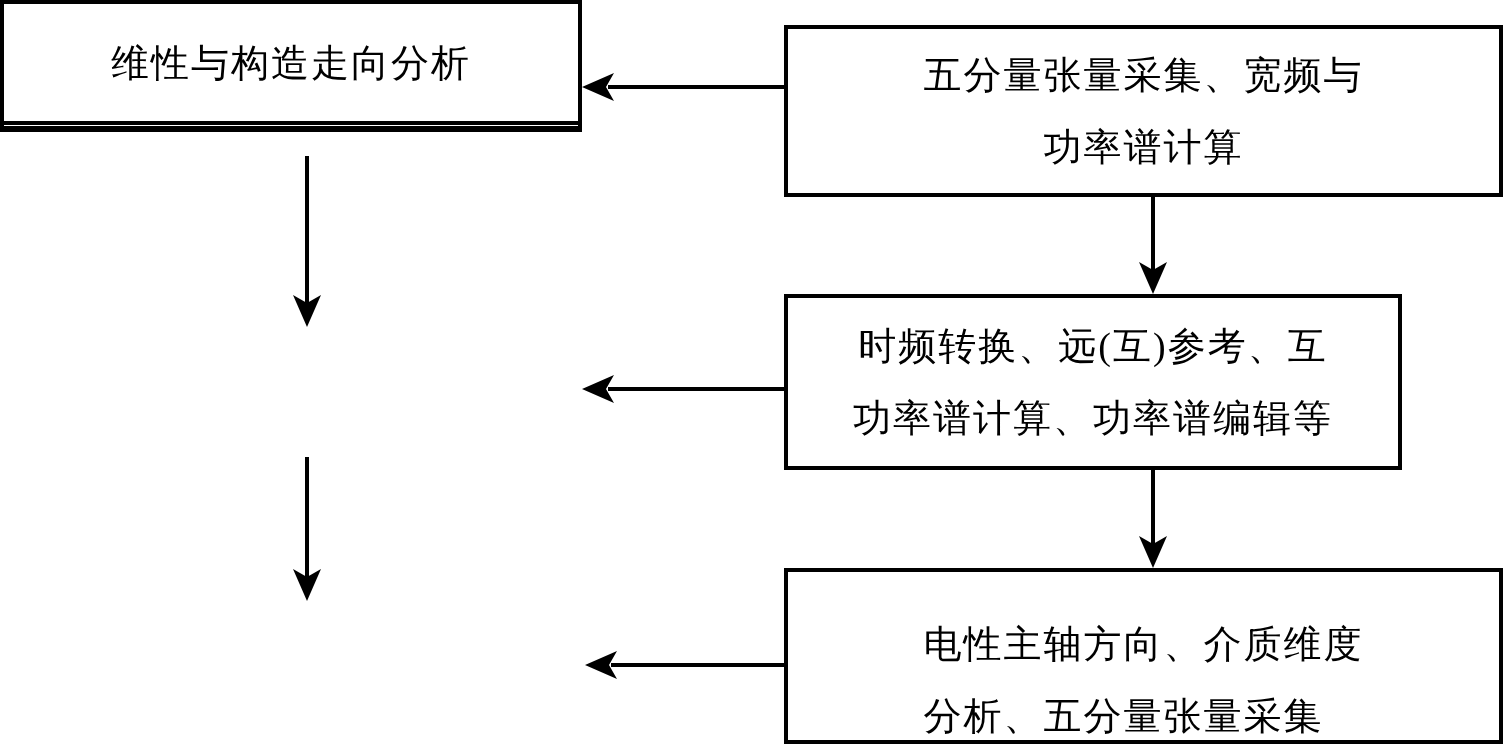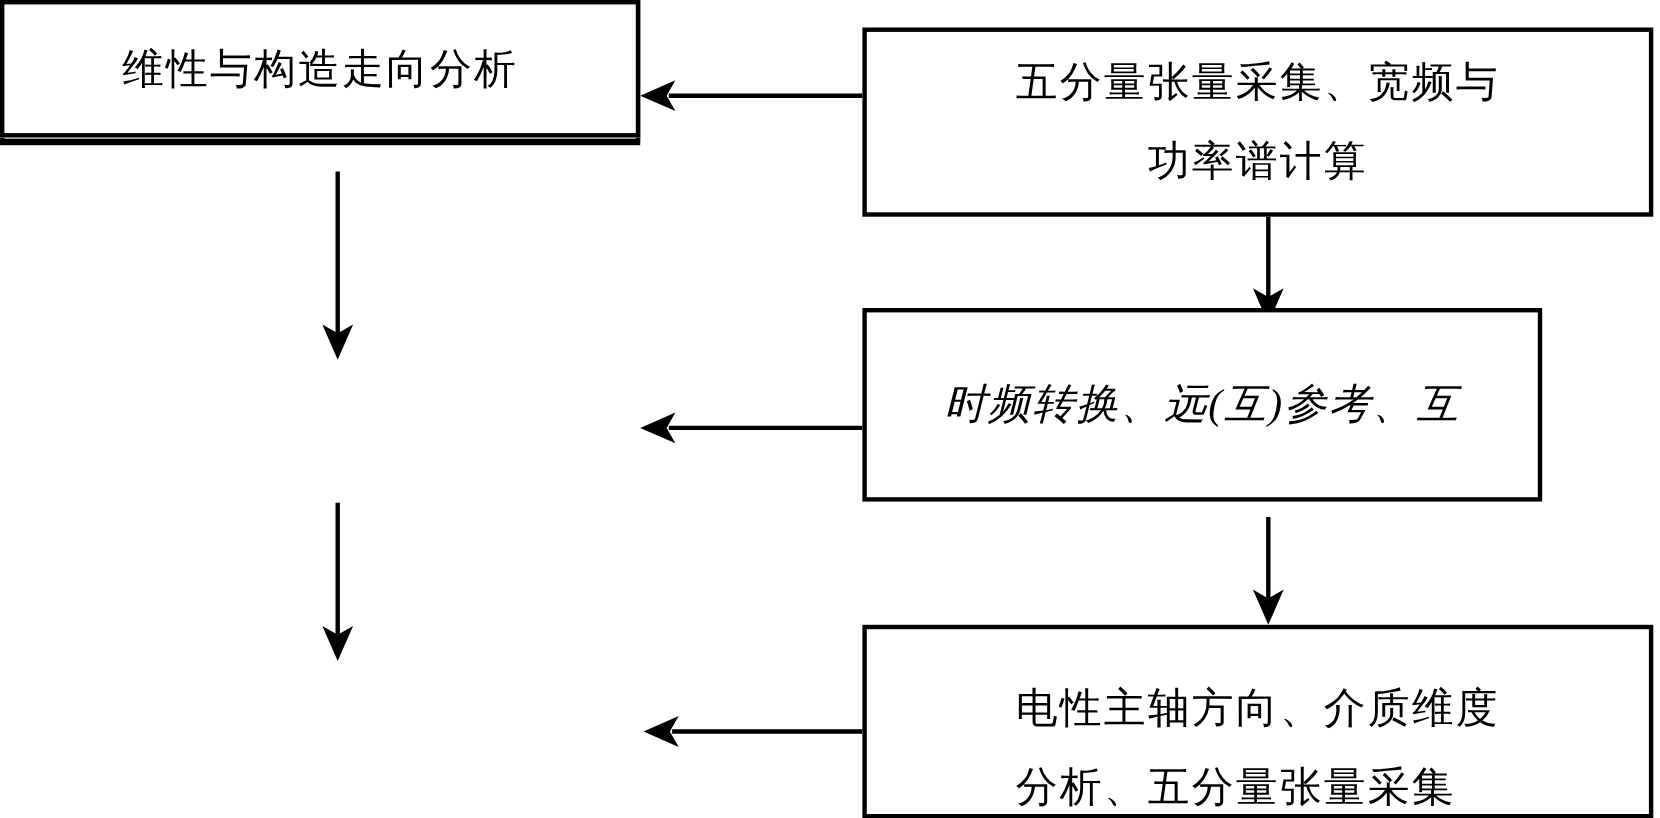--- a/index.html
+++ b/index.html
@@ -31,21 +31,21 @@
     white-space: nowrap;
   }
   .node .lines { display: inline-block; }
   .node .line { display: block; }
   
   .n-acq  { left: 0;   top: 24;  width: 582px; height: 132px; }
   .n-proc { left: 0;   top: 327; width: 582px; height: 130px; }
   .n-ana  { left: 0;   top: 601; width: 582px; height: 125px; }
   
   .n-acqm { left: 784px; top: 0;     width: 719px; height: 172px; margin-top: 25px; }
-  .n-prom { left: 784px; top: 280px; width: 618px; height: 176px; font-style: italic; }
+  .n-prom { left: 784px; top: 294px; width: 618px; height: 176px; }
   .n-anam { left: 784px; top: 568px; width: 719px; height: 176px; }
   .n-anam .lines { text-align: left; margin-top: 48px; }
   .arrow-layer {
     position: absolute;
     left: 0; top: 0;
     width: 1509px;
     height: 744px;
     pointer-events: none;
   }
   .arrow-layer line    { stroke: #000000; stroke-width: 4px; }
@@ -115,20 +115,21 @@
   <div class="node n-acqm">
     <span class="lines">
       <span class="line">五分量张量采集、宽频与</span>
       <span class="line">功率谱计算</span>
     </span>
   </div>
 
   <div class="node n-prom">
     <span class="lines">
       <span class="line">时频转换、远(互)参考、互</span>
+      <span class="line">功率谱计算、功率谱编辑等</span>
     </span>
   </div>
 
   <div class="node n-anam">
     <span class="lines">
       <span class="line">电性主轴方向、介质维度</span>
       <span class="line">分析、五分量张量采集</span>
     </span>
   </div>
 

